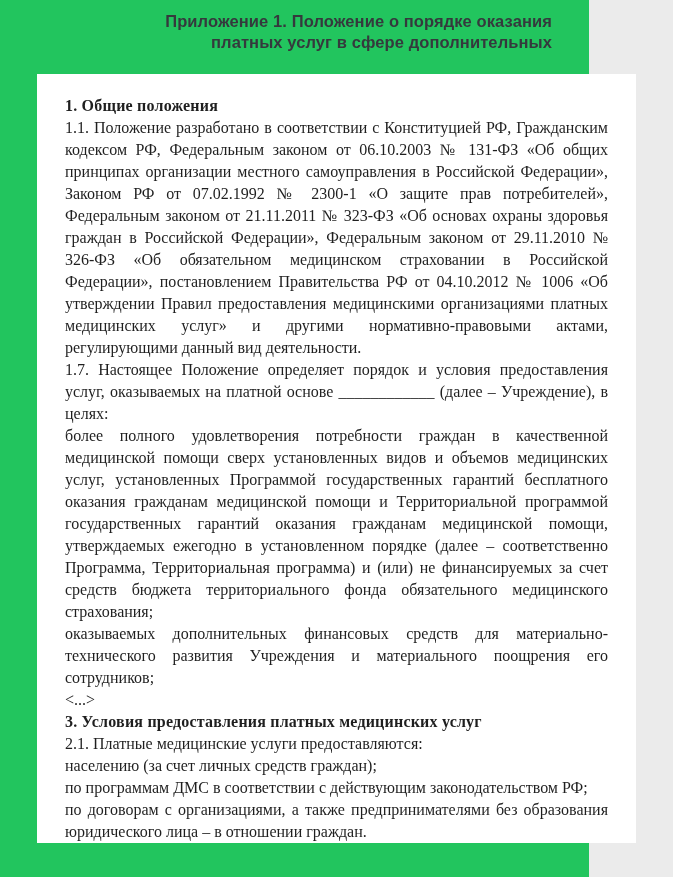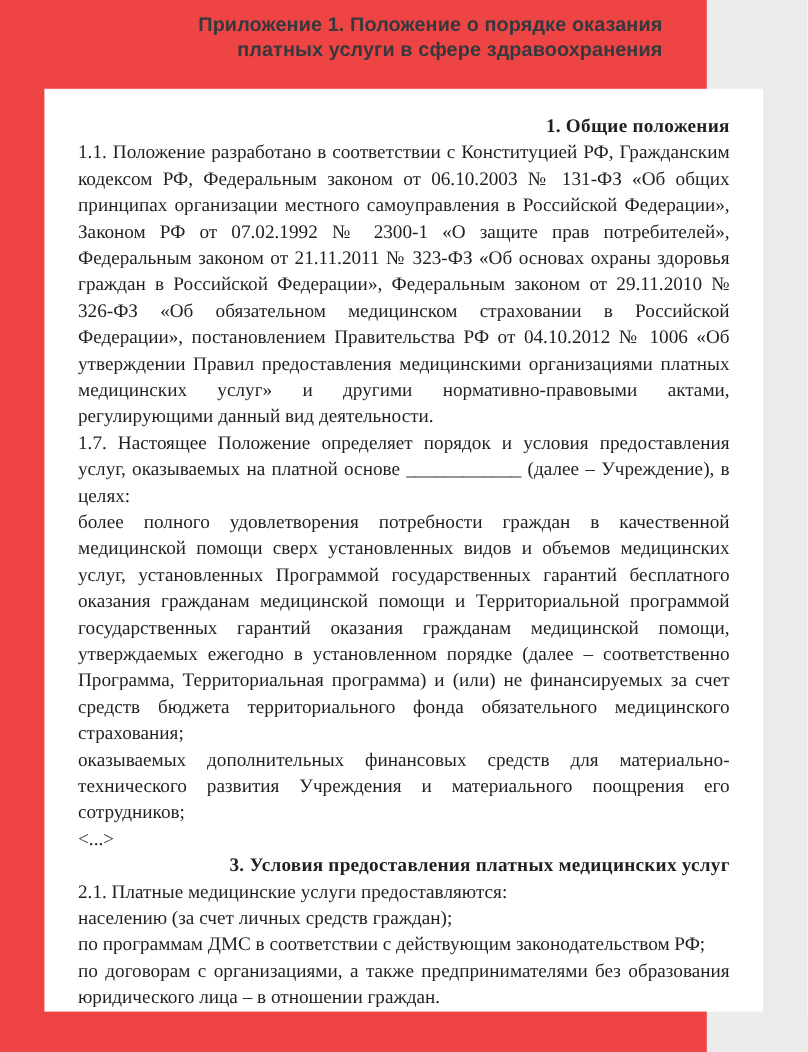--- a/index.html
+++ b/index.html
@@ -11,21 +11,21 @@
     height: 877px;
     background: #ebebeb;
     font-family: "Liberation Serif", serif;
     overflow: hidden;
   }
   .page {
     position: relative;
     width: 589px;
     height: 877px;
     box-sizing: border-box;
-    background: #ef4444;
+    background: #22c55e;
   }
   .doc-header {
     margin: 0 37px;
     padding-top: 11px;
     text-align: right;
     font-family: "Liberation Sans", sans-serif;
     font-weight: 700;
     font-size: 16.5px;
     line-height: 21px;
     color: #35393d;
@@ -44,31 +44,31 @@
     color: #1f1f1f;
     font-size: 16px;
     line-height: 22px;
   }
   .block {
     text-align: justify;
     margin: 0;
   }
   .block.heading {
     font-weight: 700;
-    text-align: right;
+    text-align: left;
     letter-spacing: 0.2px;
   }
 </style>
 </head>
 <body>
 
 <div class="page">
   <header class="doc-header">
     <div class="title-line">Приложение 1. Положение о порядке оказания</div>
-    <div class="title-line">платных услуги в сфере здравоохранения</div>
+    <div class="title-line">платных услуг в сфере дополнительных</div>
   </header>
 
   <main class="card">
     <div class="doc-content" id="doc-content">
         <div class="block heading">1. Общие положения</div>
         <div class="block paragraph">1.1. Положение разработано в соответствии с Конституцией РФ, Гражданским кодексом РФ, Федеральным законом от 06.10.2003 № 131-ФЗ «Об общих принципах организации местного самоуправления в Российской Федерации», Законом РФ от 07.02.1992 № 2300-1 «О защите прав потребителей», Федеральным законом от 21.11.2011 № 323-ФЗ «Об основах охраны здоровья граждан в Российской Федерации», Федеральным законом от 29.11.2010 № 326-ФЗ «Об обязательном медицинском страховании в Российской Федерации», постановлением Правительства РФ от 04.10.2012 № 1006 «Об утверждении Правил предоставления медицинскими организациями платных медицинских услуг» и другими нормативно-правовыми актами, регулирующими данный вид деятельности.</div>
         <div class="block paragraph">1.7. Настоящее Положение определяет порядок и условия предоставления услуг, оказываемых на платной основе ____________ (далее – Учреждение), в целях:</div>
         <div class="block paragraph">более полного удовлетворения потребности граждан в качественной медицинской помощи сверх установленных видов и объемов медицинских услуг, установленных Программой государственных гарантий бесплатного оказания гражданам медицинской помощи и Территориальной программой государственных гарантий оказания гражданам медицинской помощи, утверждаемых ежегодно в установленном порядке (далее – соответственно Программа, Территориальная программа) и (или) не финансируемых за счет средств бюджета территориального фонда обязательного медицинского страхования;</div>
         <div class="block paragraph">оказываемых дополнительных финансовых средств для материально-технического развития Учреждения и материального поощрения его сотрудников;</div>
         <div class="block paragraph">&lt;...&gt;</div>

